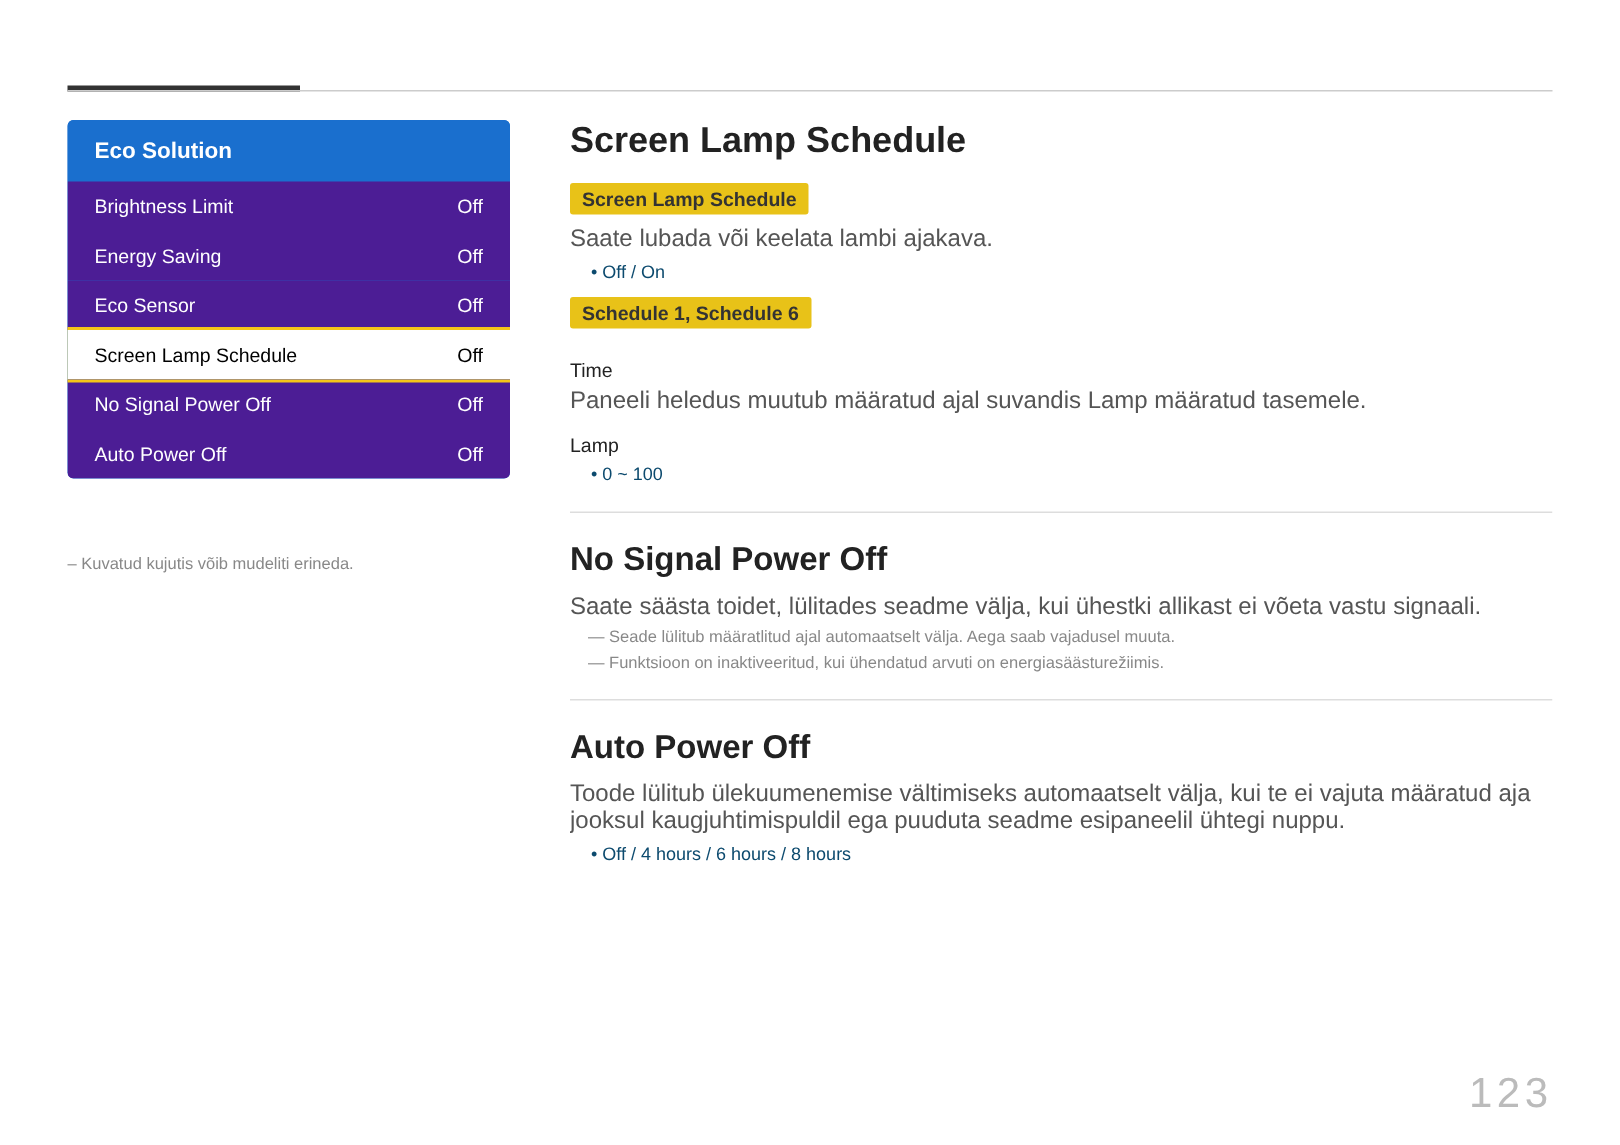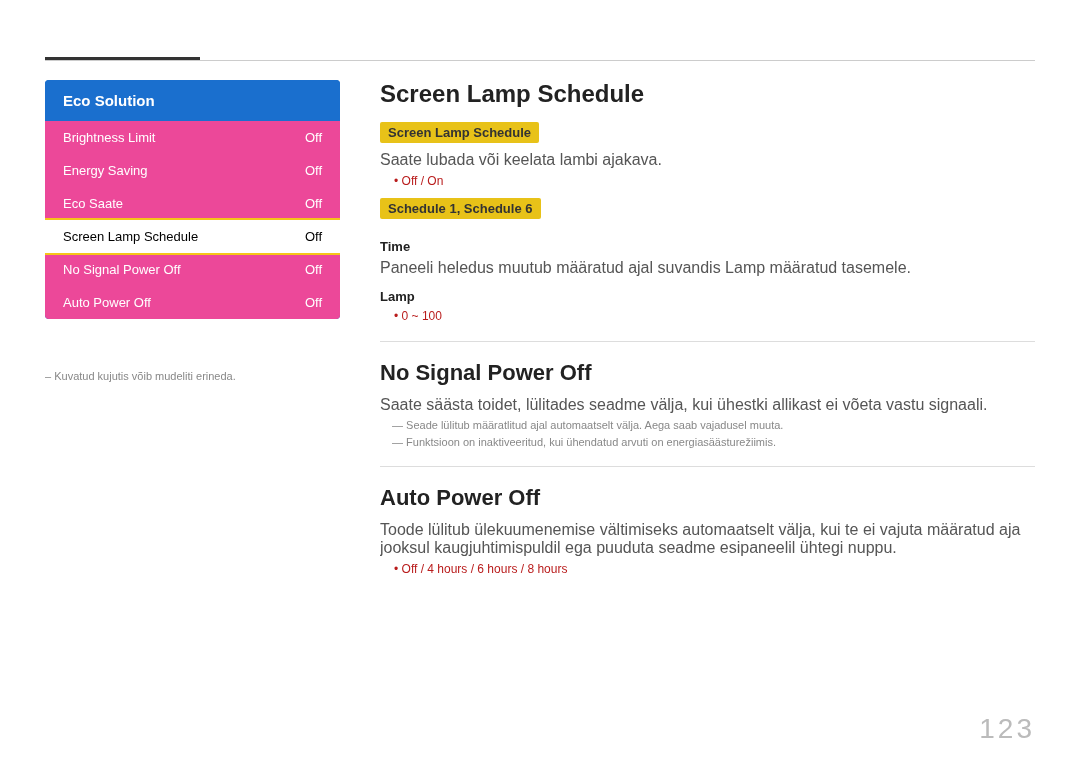--- a/index.html
+++ b/index.html
@@ -47,21 +47,21 @@
       font-weight: bold;
       padding: 12px 18px;
     }
     .sidebar-item {
       display: flex;
       justify-content: space-between;
       align-items: center;
       padding: 9px 18px;
       color: #fff;
       font-size: 13px;
-      background: #ec4899;
+      background: #4c1d95;
     }
     .sidebar-item.active {
       background: #fff;
       color: #000;
       outline: 2px solid #f5c518;
     }
     .sidebar-item.active .item-label {
       color: #000;
     }
     .sidebar-item.active .item-value {
@@ -109,31 +109,31 @@
     }
 
     .description-text {
       font-size: 16px;
       color: #555;
       margin-bottom: 5px;
     }
 
     .bullet-item {
       font-size: 12px;
-      color: #b91c1c;
+      color: #0c4a6e;
       margin-left: 14px;
       margin-bottom: 10px;
     }
     .bullet-item::before {
       content: '• ';
     }
 
     .sub-section-title {
       font-size: 13px;
-      font-weight: bold;
+      font-weight: normal;
       color: #222;
       margin-top: 12px;
       margin-bottom: 5px;
     }
 
     .section-divider {
       border: none;
       border-top: 1px solid #ddd;
       margin: 18px 0;
     }
@@ -177,21 +177,21 @@
   <div class="sidebar-header">Eco Solution</div>
   <div class="sidebar-item">
     <span class="item-label">Brightness Limit</span>
     <span class="item-value">Off</span>
   </div>
   <div class="sidebar-item">
     <span class="item-label">Energy Saving</span>
     <span class="item-value">Off</span>
   </div>
   <div class="sidebar-item">
-    <span class="item-label">Eco Saate</span>
+    <span class="item-label">Eco Sensor</span>
     <span class="item-value">Off</span>
   </div>
   <div class="sidebar-item active">
     <span class="item-label">Screen Lamp Schedule</span>
     <span class="item-value">Off</span>
   </div>
   <div class="sidebar-item">
     <span class="item-label">No Signal Power Off</span>
     <span class="item-value">Off</span>
   </div>

